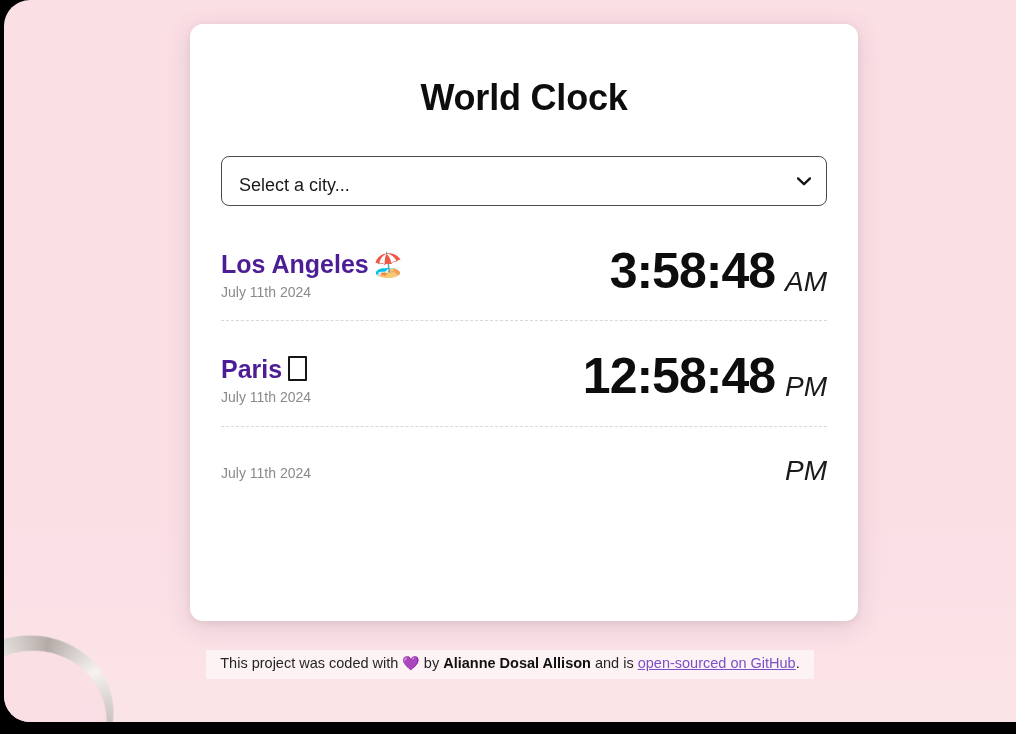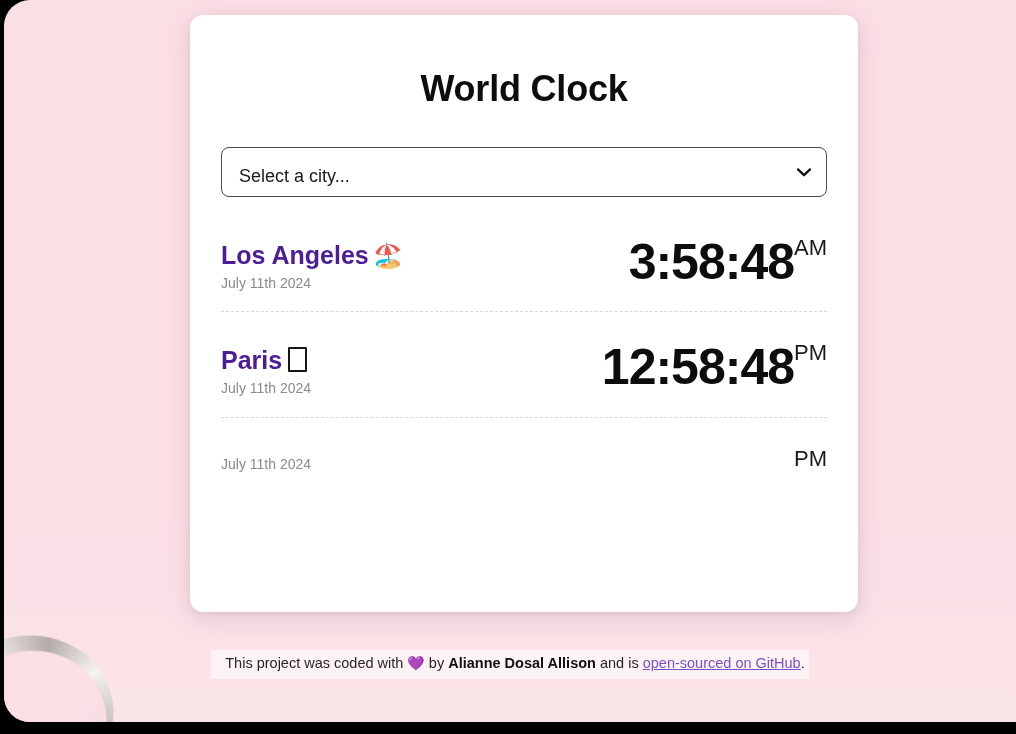--- a/index.html
+++ b/index.html
@@ -55,21 +55,21 @@
     width: 150px;
     height: 144px;
     border-radius: 50%;
     background: linear-gradient(150deg, #fadfe5 0%, #fadfe5 60%, #f7dbe2 100%);
   }
 
   
   .card {
     position: absolute;
     left: 186px;
-    top: 15px;
+    top: 24px;
     width: 668px;
     height: 597px;
     background: #ffffff;
     border-radius: 13px;
     box-shadow: 0 6px 26px rgba(120, 80, 95, 0.16),
                 0 2px 7px rgba(120, 80, 95, 0.10);
     box-sizing: border-box;
     padding: 0 31px;
   }
 
@@ -158,51 +158,52 @@
   }
   .city-date {
     margin-top: 4px;
     font-size: 14px;
     color: #8a8a8a;
     line-height: 1.2;
   }
 
   .time-block {
     display: flex;
-    align-items: flex-start;
-    gap: 0;
+    align-items: flex-end;
+    gap: 10px;
     padding-top: 0px;
   }
   .time-value {
     font-size: 50px;
     font-weight: 700;
     color: #0d0d0d;
     letter-spacing: -1px;
     line-height: 1;
   }
   .time-meridiem {
-    font-size: 22px;
+    font-size: 28px;
     font-weight: 400;
     color: #1a1a1a;
     line-height: 1;
+    font-style: italic;
   }
 
   
   .footer {
     position: absolute;
     left: 0;
     top: 650px;
     width: 1012px;
     display: flex;
     justify-content: center;
   }
   .footer-pill {
     background: #fdf3f5;
     border-radius: 0;
-    padding: 4px 4px 5px 14px;
+    padding: 4px 14px 5px 14px;
     font-size: 14.5px;
     color: #262626;
     white-space: nowrap;
     line-height: 1.35;
   }
   .footer-pill .heart {
     color: #8a5ad8;
     font-size: 14px;
   }
   .footer-pill .author {

